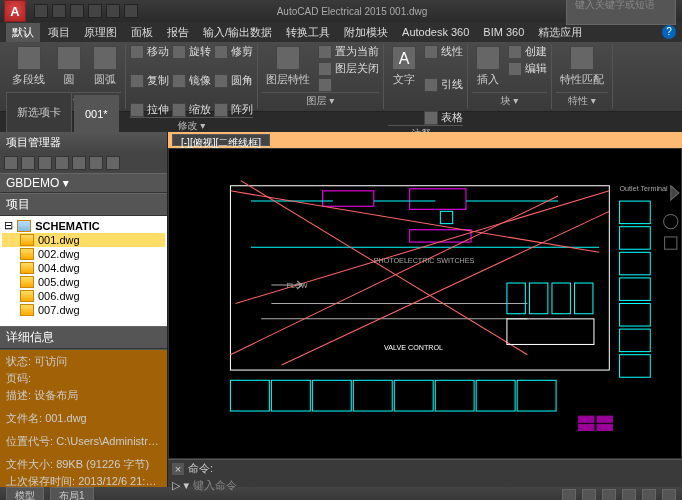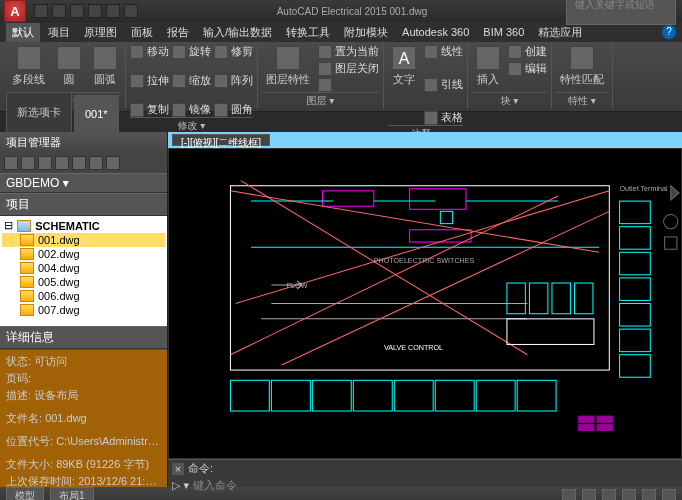--- a/index.html
+++ b/index.html
@@ -32,21 +32,21 @@
   .side-tb div{width:14px;height:14px;background:#666;border:1px solid #333;}
   .side-sec { background:#555; color:#fff; padding:2px 6px; font-size:12px; border-top:1px solid #666; border-bottom:1px solid #333;}
   .tree { background:#fff; color:#000; flex:0 0 110px; overflow:auto; padding:2px;}
   .tree-row { display:flex; align-items:center; gap:4px; padding:1px 2px; font-size:11px;}
   .tree-ico { width:14px;height:12px; background:linear-gradient(#fd6,#fa0); border:1px solid #c80;}
   .tree-row.folder .tree-ico{background:linear-gradient(#bdf,#8bd);}
   .tree-row.sel { background:#fd6;}
   .details { flex:1; background:#a16207; padding:4px 6px; color:#ccc; font-size:11px; overflow:hidden; border-top:1px solid #555;}
   .details div{margin-bottom:2px; white-space:nowrap; overflow:hidden; text-overflow:ellipsis;}
   .canvas-area { flex:1; display:flex; flex-direction:column; background:#000;}
-  .mtabs { height:16px; display:flex; gap:2px; padding:2px 4px; background:#7dd3fc;}
+  .mtabs { height:16px; display:flex; gap:2px; padding:2px 4px; background:#fdba74;}
   .mtab { padding:1px 8px; border:1px solid #555; color:#ccc; font-size:10px;}
   .mtab.active{background:#444;color:#fff;}
   .canvas { flex:1; position:relative; overflow:hidden; border:1px solid #333;}
   .canvas svg { position:absolute; inset:0; width:100%; height:100%;}
   .cli { height:28px; background:#3a3a3a; border-top:1px solid #555; display:flex; flex-direction:column;}
   .cli-row{display:flex;align-items:center;padding:1px 4px;gap:4px;color:#ccc;font-size:11px;}
   .cli-x{width:12px;height:12px;background:#555;text-align:center;line-height:12px;color:#ccc;}
   .cli-prompt{color:#ccc;}
   .cli-input{color:#888;}
   .status { height:18px; background:linear-gradient(#444,#333); display:flex; align-items:center; padding:0 6px; gap:6px; color:#ccc; font-size:10px;}
@@ -108,33 +108,33 @@
       <div class="rb-sml">
           <div class="rb-si"></div>
           <span>移动</span>
           <div class="rb-si"></div>
           <span>旋转</span>
           <div class="rb-si"></div>
           <span>修剪</span>
         </div>
       <div class="rb-sml">
           <div class="rb-si"></div>
+          <span>复制</span>
+          <div class="rb-si"></div>
+          <span>镜像</span>
+          <div class="rb-si"></div>
+          <span>圆角</span>
+        </div>
+      <div class="rb-sml">
+          <div class="rb-si"></div>
           <span>拉伸</span>
           <div class="rb-si"></div>
           <span>缩放</span>
           <div class="rb-si"></div>
           <span>阵列</span>
-        </div>
-      <div class="rb-sml">
-          <div class="rb-si"></div>
-          <span>复制</span>
-          <div class="rb-si"></div>
-          <span>镜像</span>
-          <div class="rb-si"></div>
-          <span>圆角</span>
         </div>
     </div>
     <div class="panel-label">修改 ▾</div>
   </div>
   <div class="ribbon-panel">
     <div style="display:flex;gap:4px;">
       <div class="rb-big">
           <div class="rb-ico"></div>
           <span>图层特性</span>
         </div>

